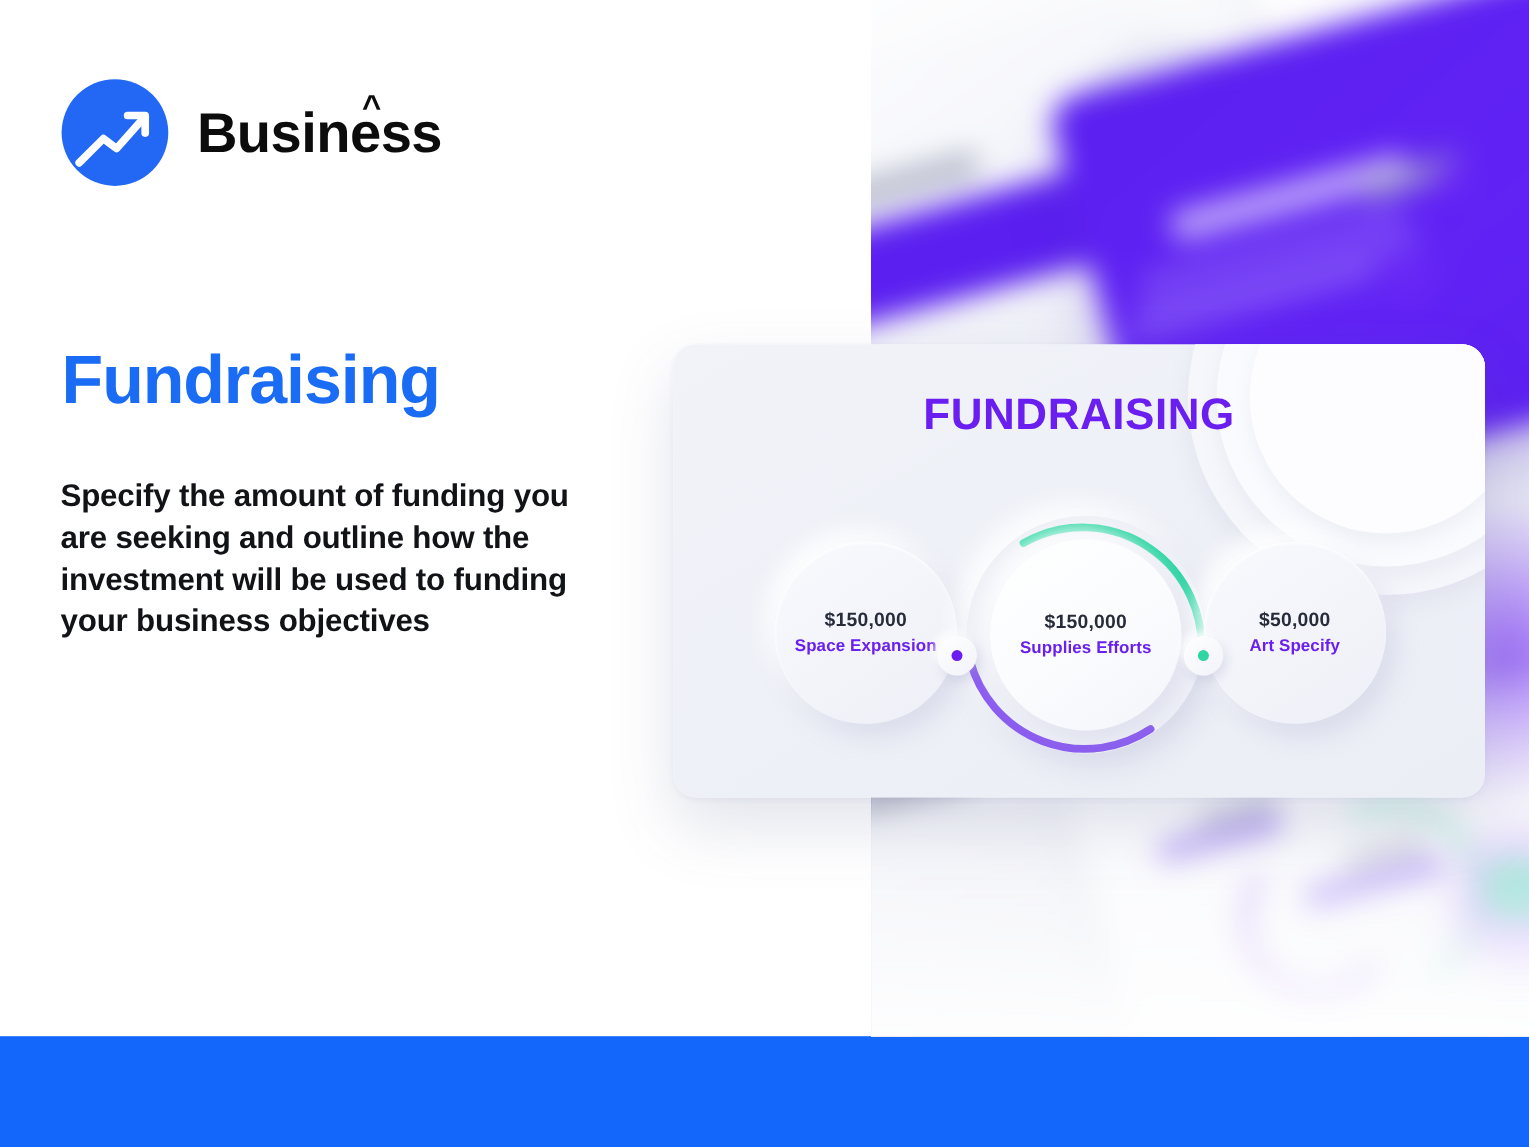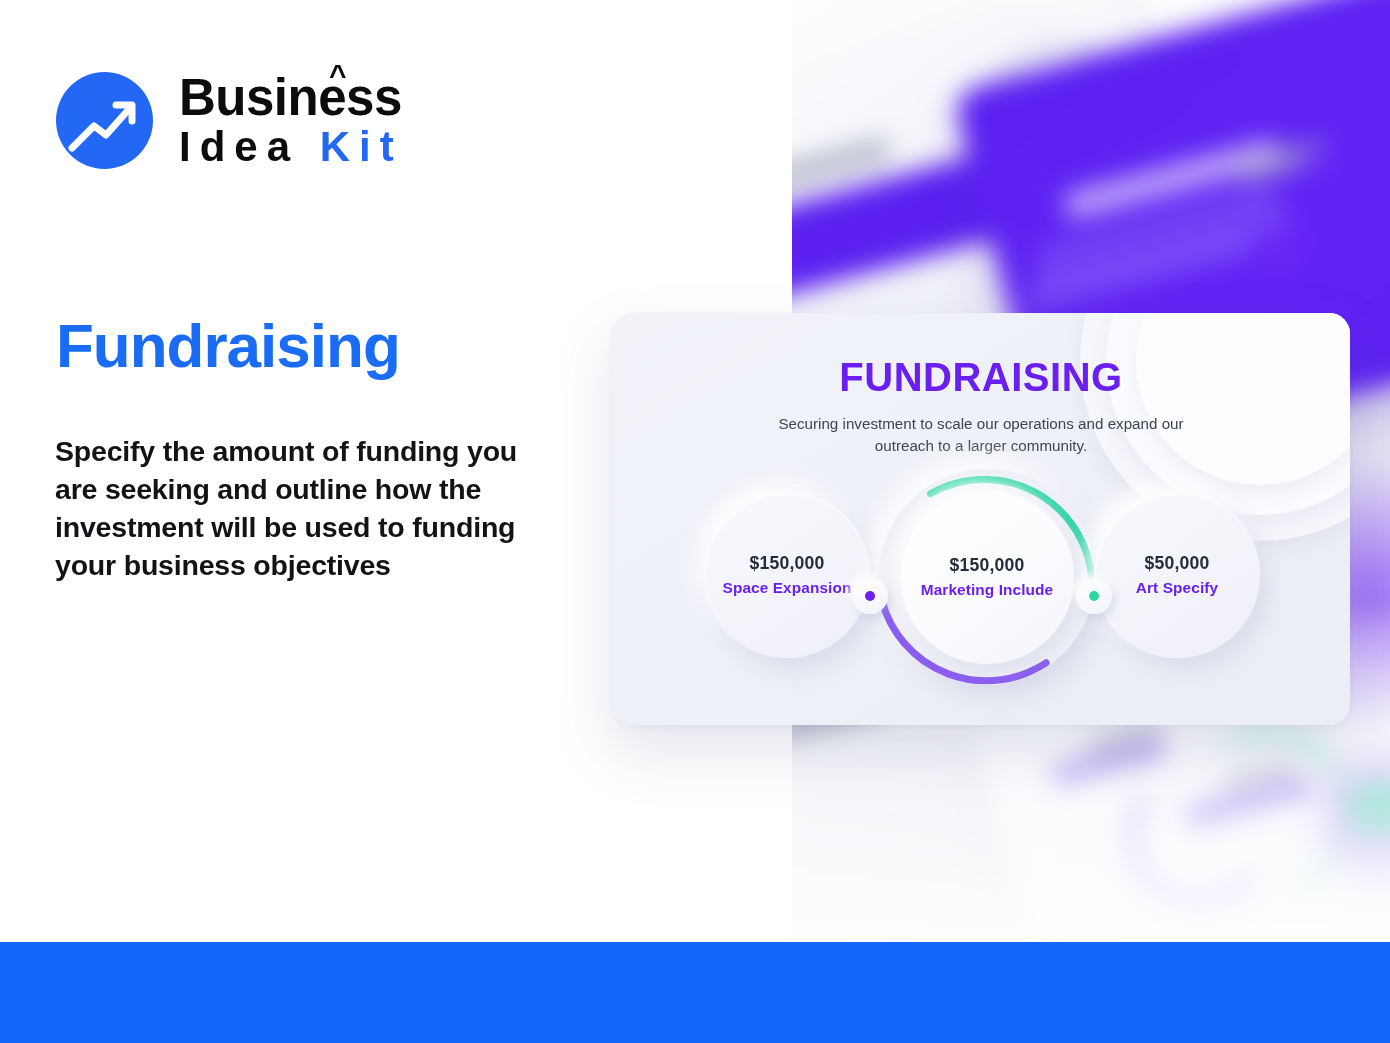--- a/index.html
+++ b/index.html
@@ -253,61 +253,56 @@
         <svg viewBox="0 0 97 97" width="97" height="97" aria-hidden="true">
           <path d="M16 76 L38 54 L50 63 L74 36" fill="none" stroke="#ffffff" stroke-width="7" stroke-linecap="round" stroke-linejoin="round"></path>
           <path d="M60 33 L76 33 L76 49" fill="none" stroke="#ffffff" stroke-width="7" stroke-linecap="round" stroke-linejoin="round"></path>
         </svg>
       </div>
       <div class="logo-words">
         <div class="logo-l1">
           <span>Business</span>
           <span class="logo-hat">^</span>
         </div>
-        <div class="logo-l2">
-          <span>Idea</span>
-          <span class="logo-kit">Kit</span>
-        </div>
       </div>
     </div>
 
     <h1 class="headline">Fundraising</h1>
 
     <div class="body-block">
       <p class="body-p">Specify the amount of funding you are seeking and outline how the investment will be used to funding your business objectives</p>
     </div>
   </div>
 
   <div class="fund-card">
 
     <div class="card-rings">
       <div class="ring r1"></div>
       <div class="ring r2"></div>
       <div class="ring r3"></div>
     </div>
 
     <div class="card-title">FUNDRAISING</div>
-    <div class="card-sub">Securing investment to scale our operations and expand our outreach to a larger community.</div>
 
     <div class="circles">
 
       <div class="side-circle side-left">
         <div class="amount">$150,000</div>
         <div class="label">Space Expansion</div>
       </div>
 
       <div class="center-wrap">
         <div class="center-track"></div>
         <svg class="arc" viewBox="0 0 230 230" aria-hidden="true">
           <path d="M 58.5 31.8 A 108 108 0 0 1 219.4 139.0" fill="none" stroke="#2fd6a4" stroke-width="7" stroke-linecap="round"></path>
           <path d="M 10.0 139.0 A 108 108 0 0 0 174.0 200.8" fill="none" stroke="#8b5cf0" stroke-width="7" stroke-linecap="round"></path>
         </svg>
         <div class="center-circle">
           <div class="amount">$150,000</div>
-          <div class="label">Marketing Include</div>
+          <div class="label">Supplies Efforts</div>
         </div>
       </div>
 
       <div class="side-circle side-right">
         <div class="amount">$50,000</div>
         <div class="label">Art Specify</div>
       </div>
 
       <div class="connector conn-left">
         <span class="conn-dot dot-purple"></span>

